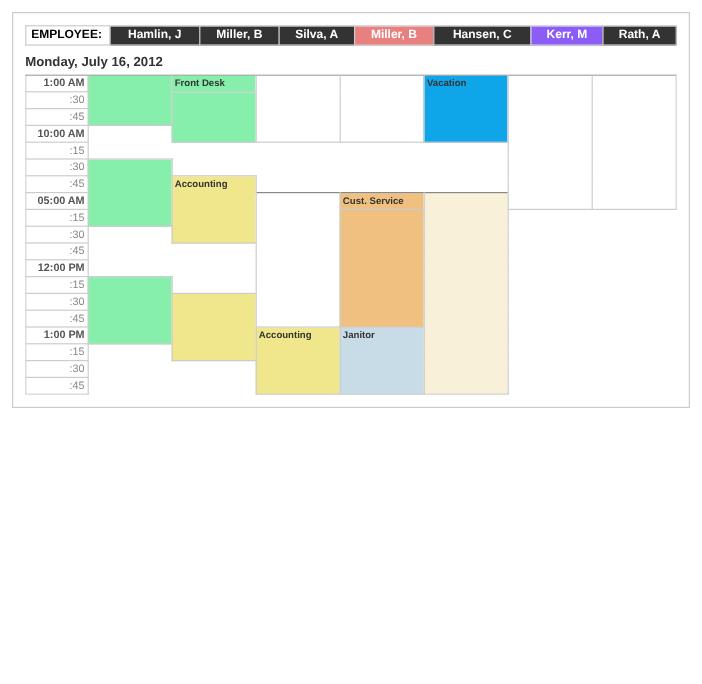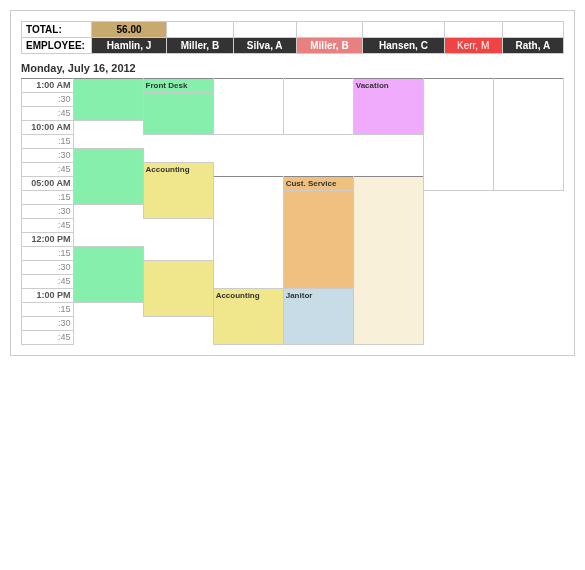--- a/index.html
+++ b/index.html
@@ -50,21 +50,21 @@
       color: #000;
     }
     .hours-val {
       background: #fff;
     }
     .emp-hamlin { background: #333; color: #fff; font-weight: bold; margin-top: 20px; }
     .emp-miller { background: #333; color: #fff; font-weight: bold; }
     .emp-silva  { background: #333; color: #fff; font-weight: bold; }
     .emp-millerb{ background: #e88080; color: #fff; font-weight: bold; }
     .emp-hansen { background: #333; color: #fff; font-weight: bold; }
-    .emp-kerr   { background: #ef4444; color: #fff; font-weight: normal; }
+    .emp-kerr   { background: #8b5cf6; color: #fff; font-weight: bold; }
     .emp-rath   { background: #333; color: #fff; font-weight: bold; }
     .date-label {
       font-weight: bold;
       font-size: 11px;
       margin-bottom: 4px;
       color: #333;
     }
     .schedule-container {
       width: 100%;
       overflow: hidden;
@@ -101,45 +101,35 @@
     .emp-col {
       width: 68px;
     }
     
     .c-blue    { background: #86efac; }
     .c-yellow  { background: #f0e68c; }
     .c-orange  { background: #f0c080; }
     .c-cream   { background: #f8f0d8; }
     .c-white   { background: #fff; }
     .c-skyblue { background: #c8dce8; }
-    .c-vacation{ background: #f0abfc; }
+    .c-vacation{ background: #0ea5e9; }
     .cell-label {
       font-size: 8px;
       font-weight: bold;
       color: #333;
     }
     .row-top td { border-top: 1px solid #888; }
   </style>
 </head>
 <body>
 
 <div class="outer">
 
   <table class="header-table">
     <tbody>
-        <tr>
-      <td class="label-cell">TOTAL:</td>
-      <td class="total-val">56.00</td>
-      <td></td>
-          <td></td>
-          <td></td>
-          <td></td>
-          <td></td>
-          <td></td>
-    </tr>
     <tr id="emp-row">
       <td class="label-cell">EMPLOYEE:</td>
       <td class="emp-hamlin">Hamlin, J</td>
       <td class="emp-miller">Miller, B</td>
       <td class="emp-silva">Silva, A</td>
       <td class="emp-millerb">Miller, B</td>
       <td class="emp-hansen">Hansen, C</td>
       <td class="emp-kerr">Kerr, M</td>
       <td class="emp-rath">Rath, A</td>
     </tr>

